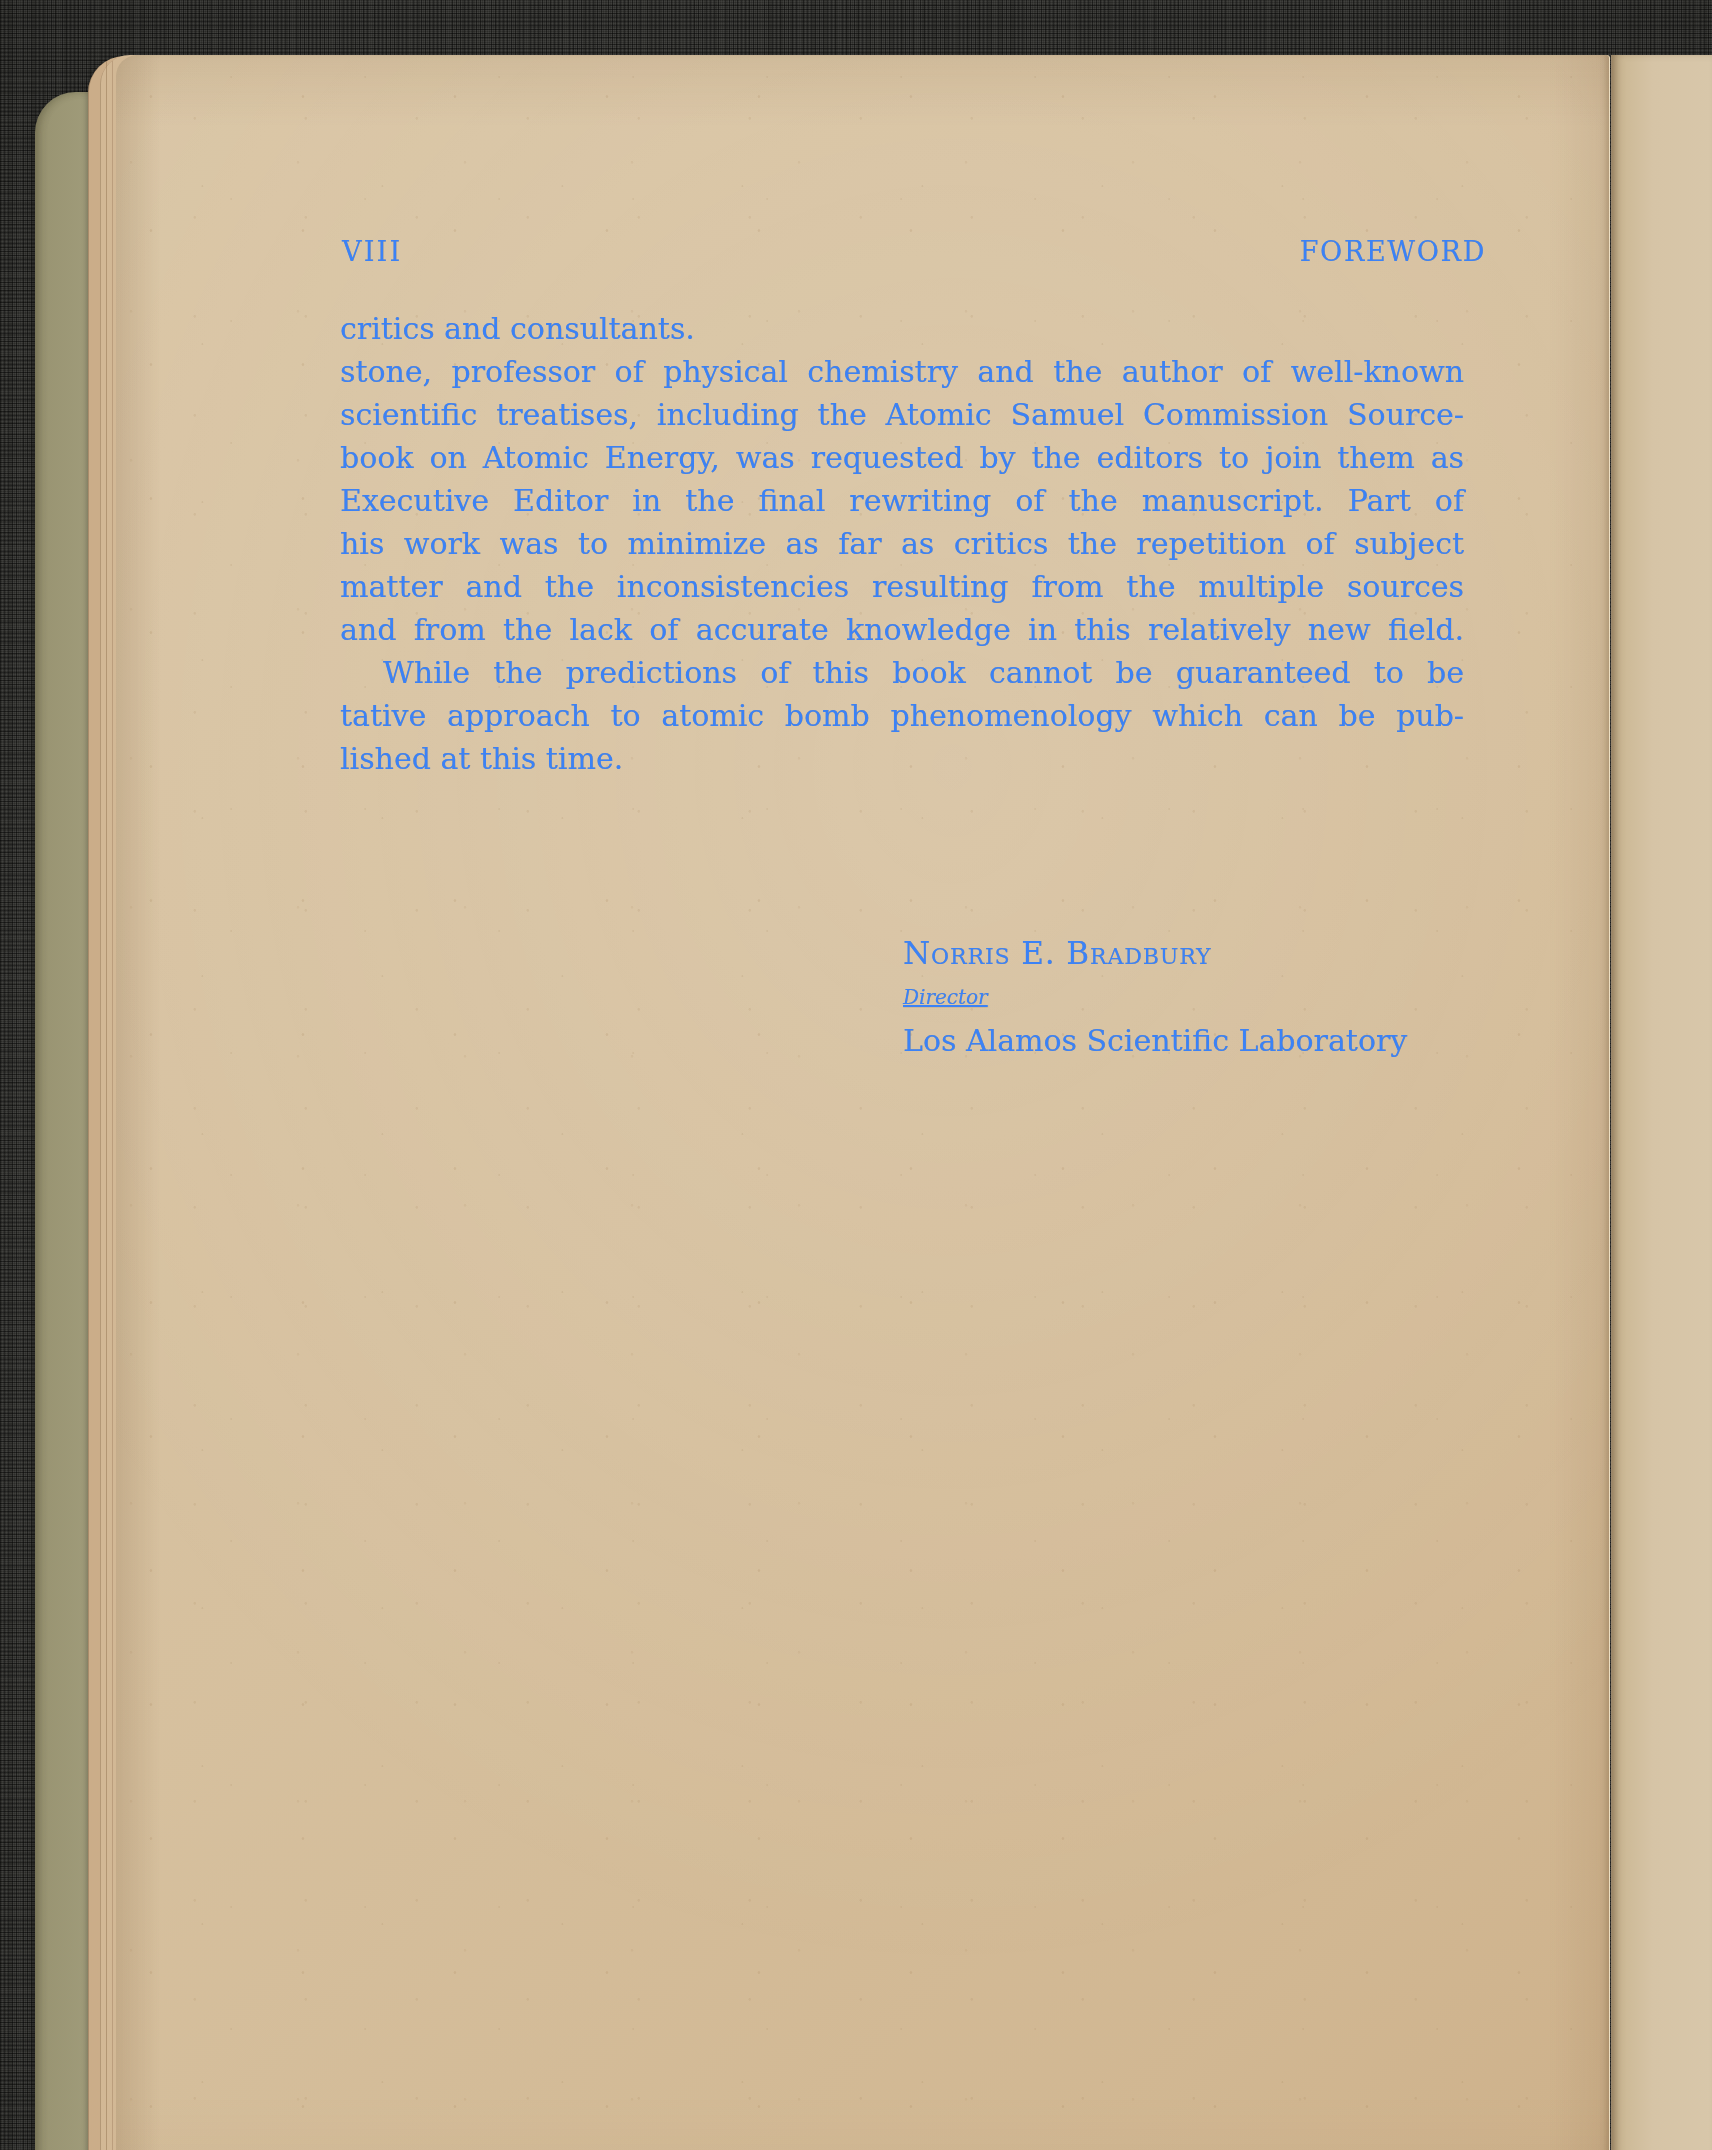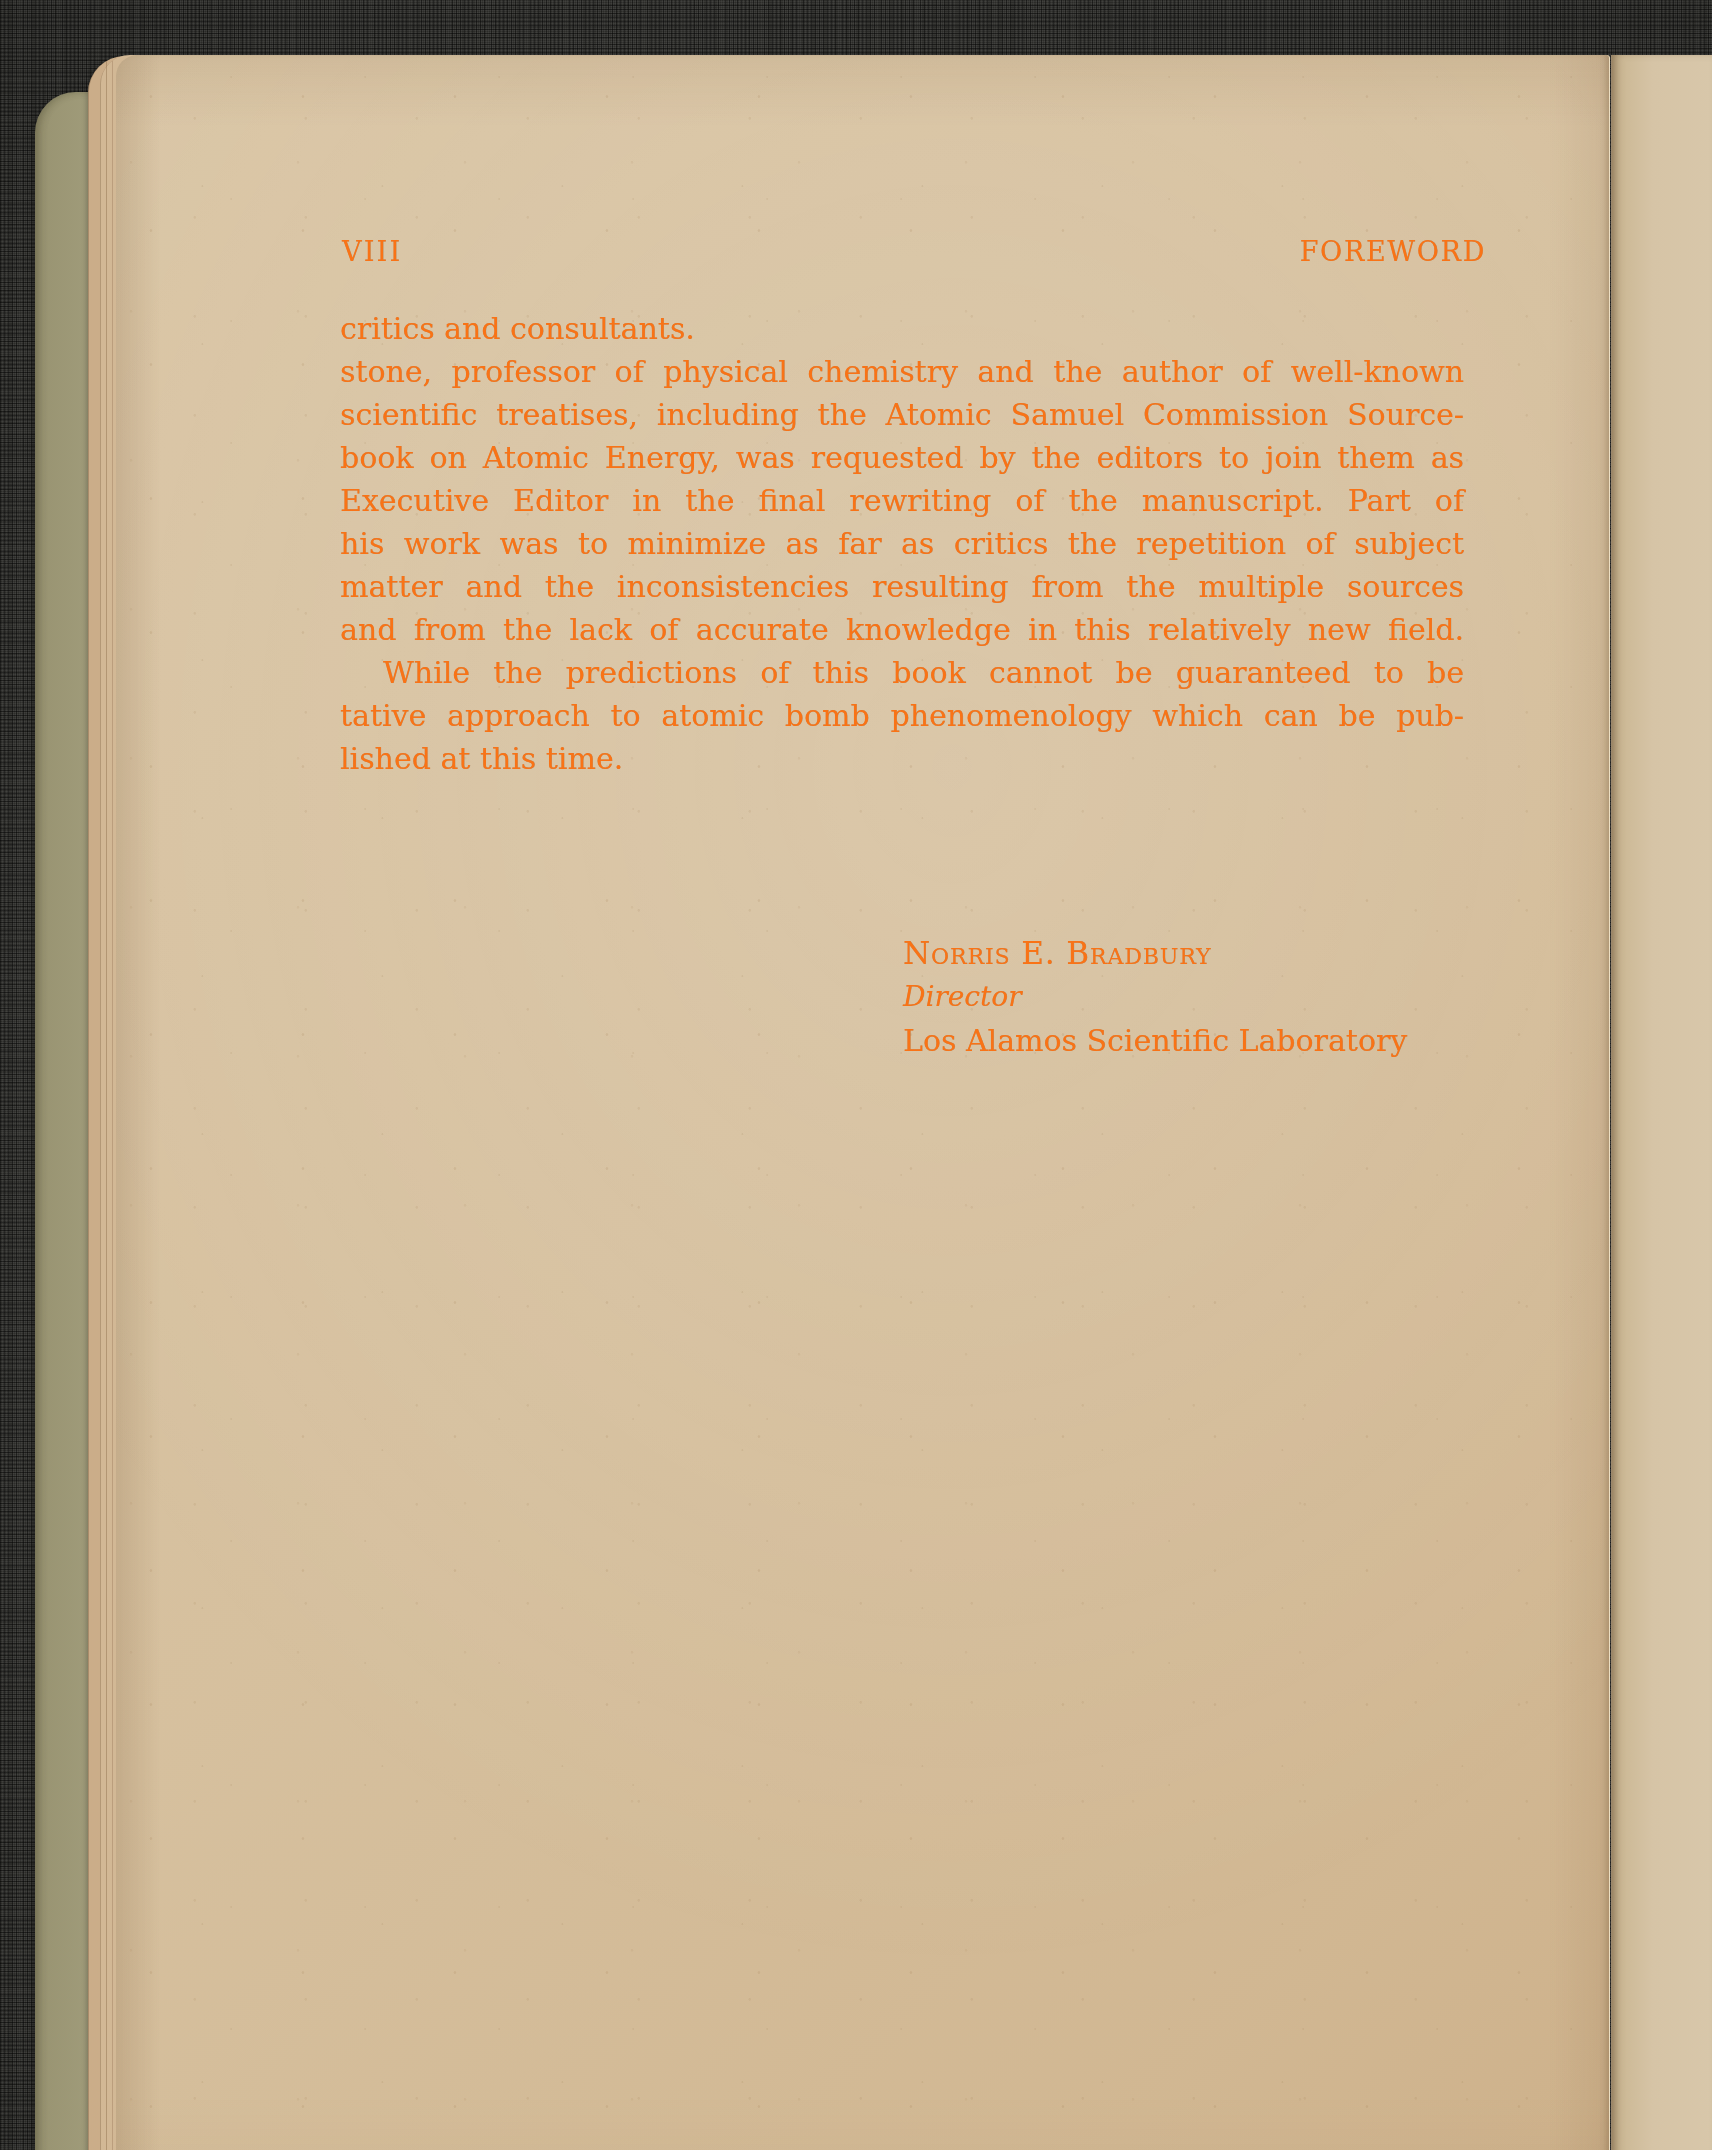--- a/index.html
+++ b/index.html
@@ -83,37 +83,37 @@
   .right-page {
     position: absolute;
     left: 1611px; top: 55px; width: 102px; height: 2404px;
     background: linear-gradient(90deg, #c9b априори590 0%, #d7c5a7 100%);
     background: linear-gradient(90deg, #c9b590 0%, #d6c4a6 40%, #d8c7aa 100%);
     border-left: 0.9px solid rgba(108,86,58,0.55);
     box-shadow: inset 6.9px 0 8.6px -3.4px rgba(96,74,48,0.50), inset 0 -4.3px 6px -2.6px rgba(96,74,48,0.35);
   }
 
   
-  .ink { color: #f97316; text-shadow: 0.2px 0.3px 0.3px rgba(65,56,45,0.30); }
+  .ink { color: #3b82f6; text-shadow: 0.2px 0.3px 0.3px rgba(65,56,45,0.30); }
 
   .running-head { position: absolute; top: 236px; font-size: 27px; }
   .page-number { left: 342px; letter-spacing: 2.2px; }
   .running-title { right: 226px; letter-spacing: 1.7px; }
 
   .body-text {
     position: absolute; left: 340px; top: 307px; width: 1124px;
     font-size: 30px; line-height: 43px;
   }
   .body-text .line { text-align: justify; text-align-last: justify; white-space: nowrap; }
   .body-text .line.left { text-align: left; text-align-last: left; }
   .body-text .line.indent { text-indent: 43px; }
 
   .signature { position: absolute; left: 903px; top: 931px; line-height: 44px; }
   .sig-name { font-size: 31px; font-variant: small-caps; letter-spacing: 0.9px; }
-  .sig-title { font-size: 28px; font-style: italic; }
+  .sig-title { font-size: 20px; font-style: italic; text-decoration: underline; }
   .sig-org { font-size: 30px; }
 </style>
 </head>
 <body>
 
 <div id="stage">
 
   <div class="cover"></div>
 
   <div class="flyleaf"></div>

